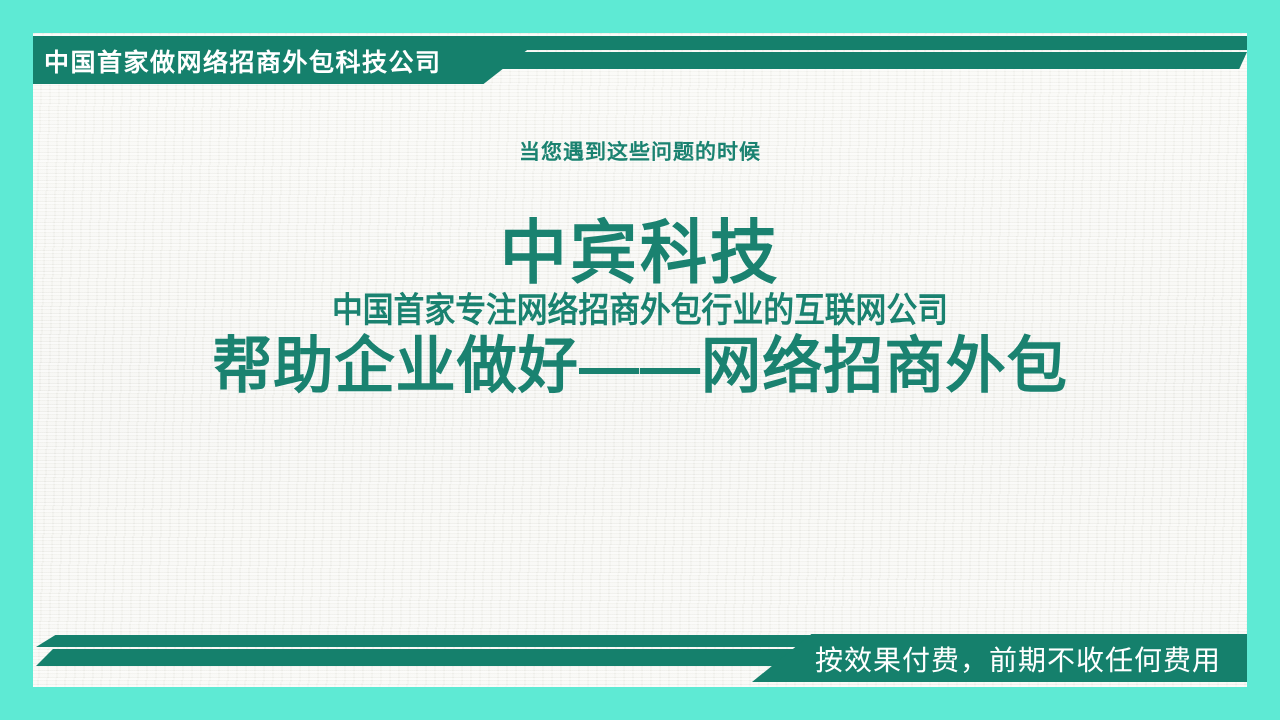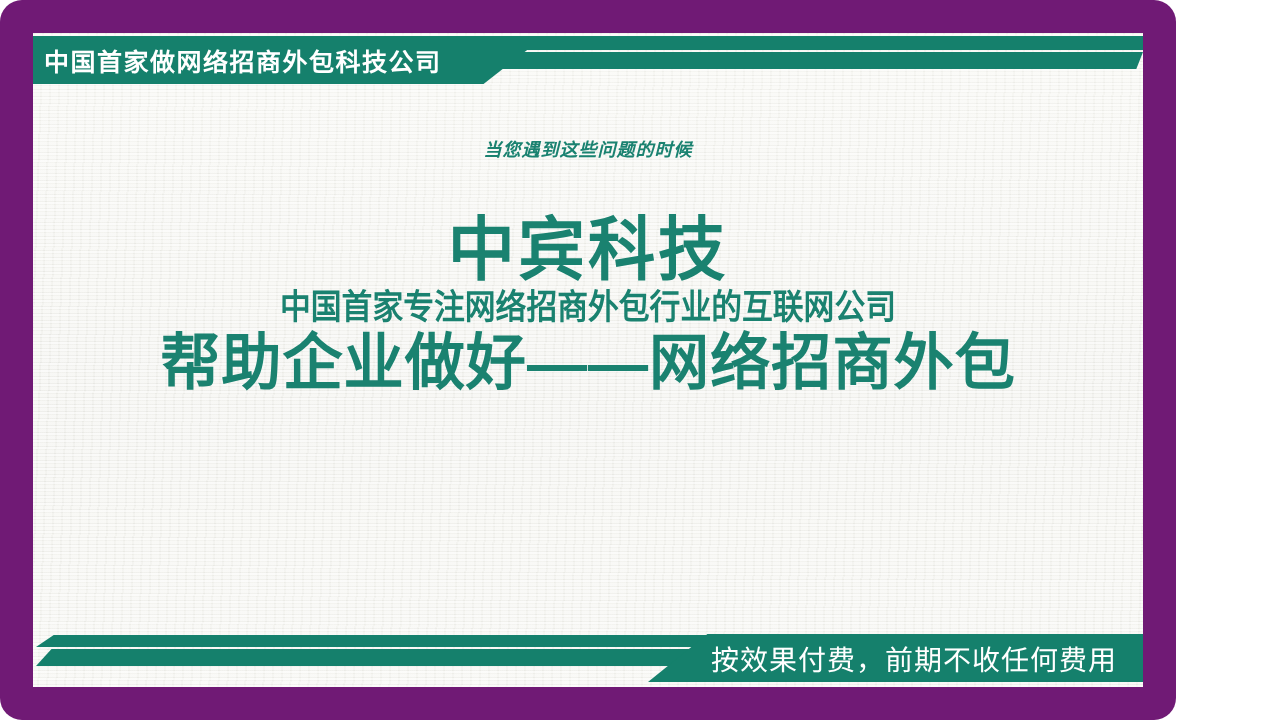--- a/index.html
+++ b/index.html
@@ -3,26 +3,25 @@
 <meta charset="utf-8">
 <title>Slide</title>
 <style>
   html, body {
     margin: 0;
     padding: 0;
     background: #ffffff;
   }
   #slide {
     position: relative;
-    width: 1176px;
+    width: 1280px;
     height: 720px;
     overflow: hidden;
-    background: #701a75;
+    background: #5eead4;
     font-family: "Liberation Sans", "DejaVu Sans", sans-serif;
-    border-radius: 22px;
     -webkit-font-smoothing: antialiased;
   }
 
   
   #paper {
     position: absolute;
     left: 33px;
     top: 33px;
     right: 33px;
     bottom: 33px;
@@ -104,26 +103,25 @@
   
   #content {
     position: absolute;
     left: 0;
     right: 0;
     top: 108px;
     text-align: center;
     color: #1A8270;
   }
   #eyebrow {
-    font-size: 18px;
+    font-size: 21px;
     font-weight: bold;
     letter-spacing: 1px;
     line-height: 1;
     color: #1A8270;
-    font-style: italic;
   }
   #brand {
     margin-top: 57px;
     font-size: 70px;
     font-weight: bold;
     letter-spacing: 3px;
     line-height: 0.98;
     color: #1A8270;
     transform: scaleX(0.96);
   }

